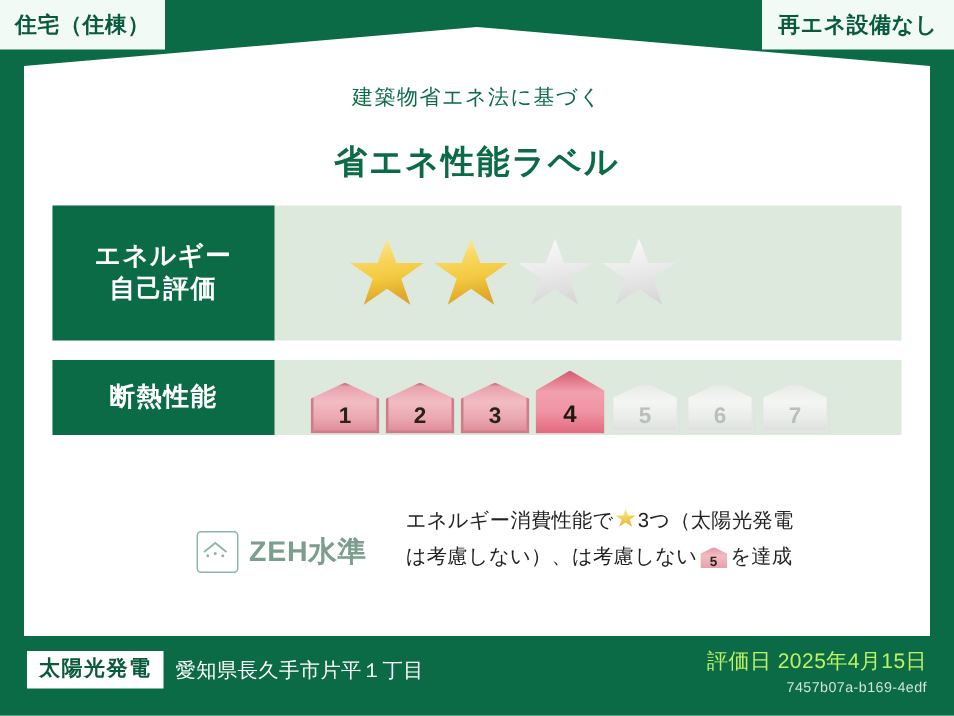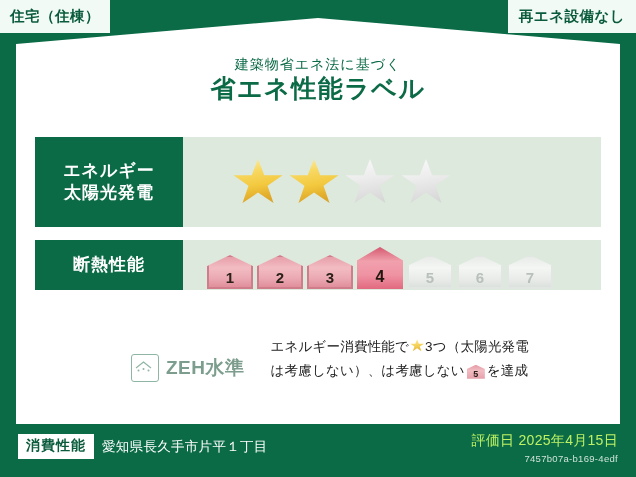--- a/index.html
+++ b/index.html
@@ -50,24 +50,24 @@
   }
   #heading-sub{
     color:#0c6b47;
     font-size:14px;
     font-weight:normal;
     letter-spacing:1px;
     line-height:1.2;
   }
   #heading-main{
     color:#0c6b47;
-    font-size:25px;
+    font-size:22px;
     font-weight:bold;
     letter-spacing:1.5px;
-    margin-top:0;
+    margin-top:22px;
     line-height:1.2;
   }
 
   
   .metric-row{
     position:absolute;left:35px;
     display:flex;align-items:stretch;
     z-index:4;
     background:#dde9dc;
   }
@@ -283,21 +283,21 @@
   </div>
 
   <div id="heading-wrap">
     <div id="heading-sub">建築物省エネ法に基づく</div>
     <div id="heading-main">省エネ性能ラベル</div>
   </div>
 
   <div class="metric-row" id="row-energy">
     <div class="metric-name">
       <span>エネルギー</span>
-      <span>太陽光発電</span>
+      <span>自己評価</span>
     </div>
     <div class="metric-value" id="star-rating">
         <span class="star on"></span>
         <span class="star on"></span>
         <span class="star off"></span>
         <span class="star off"></span>
       </div>
   </div>
 
   <div class="metric-row" id="row-insulation">
@@ -344,21 +344,21 @@
       <span id="zeh-text">ZEH水準</span>
     </div>
     <div id="zeh-desc">
       <span>エネルギー消費性能で</span><span class="inline-star"></span><span>3つ（太陽光発電</span><br>
       <span>は考慮しない）、は考慮しない</span><span class="inline-grade">5</span><span>を達成</span>
     </div>
   </div>
 
   <div id="footer">
     <div id="footer-left">
-      <span id="self-eval-badge">消費性能</span>
+      <span id="self-eval-badge">太陽光発電</span>
       <span id="address-text">愛知県長久手市片平１丁目</span>
     </div>
     <div id="footer-right">
       <div id="eval-date">評価日 2025年4月15日</div>
       <div id="label-id">7457b07a-b169-4edf</div>
     </div>
   </div>
 
 </div>
 

